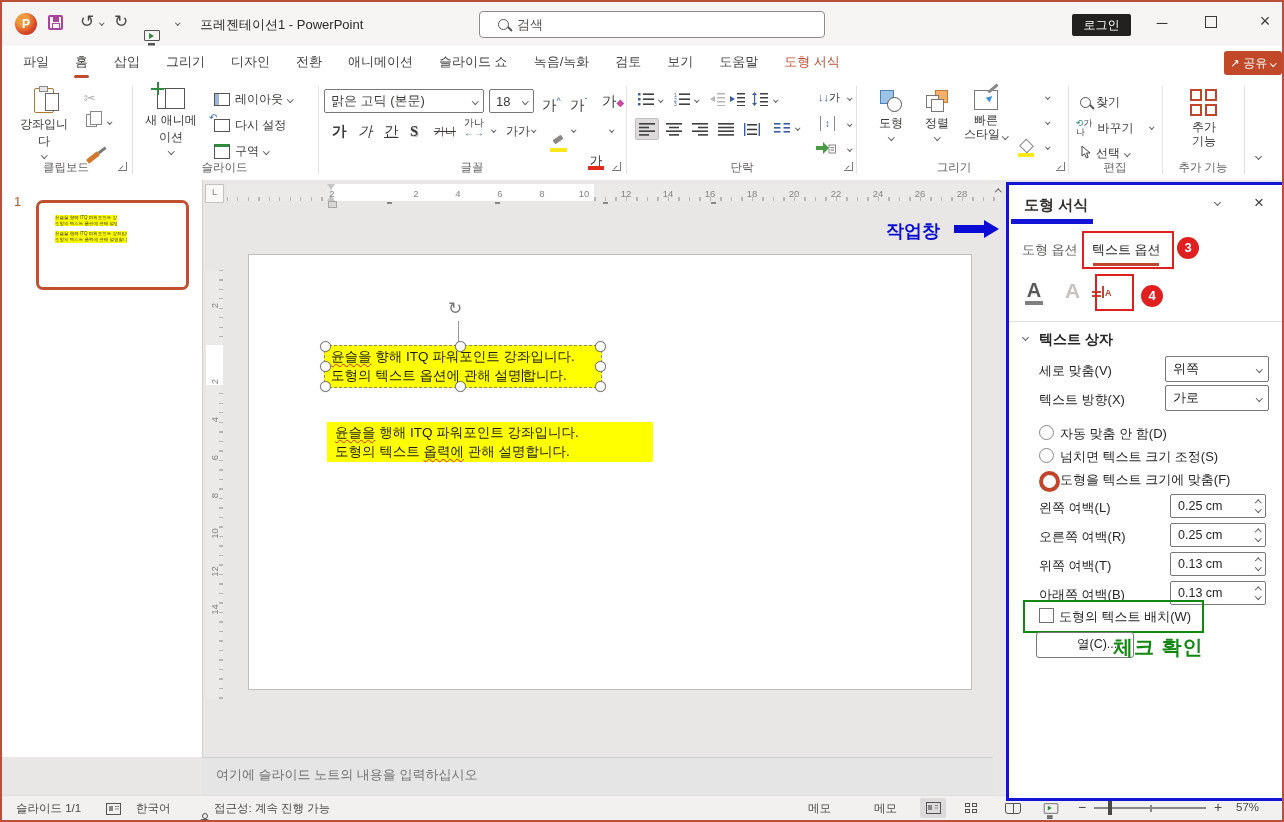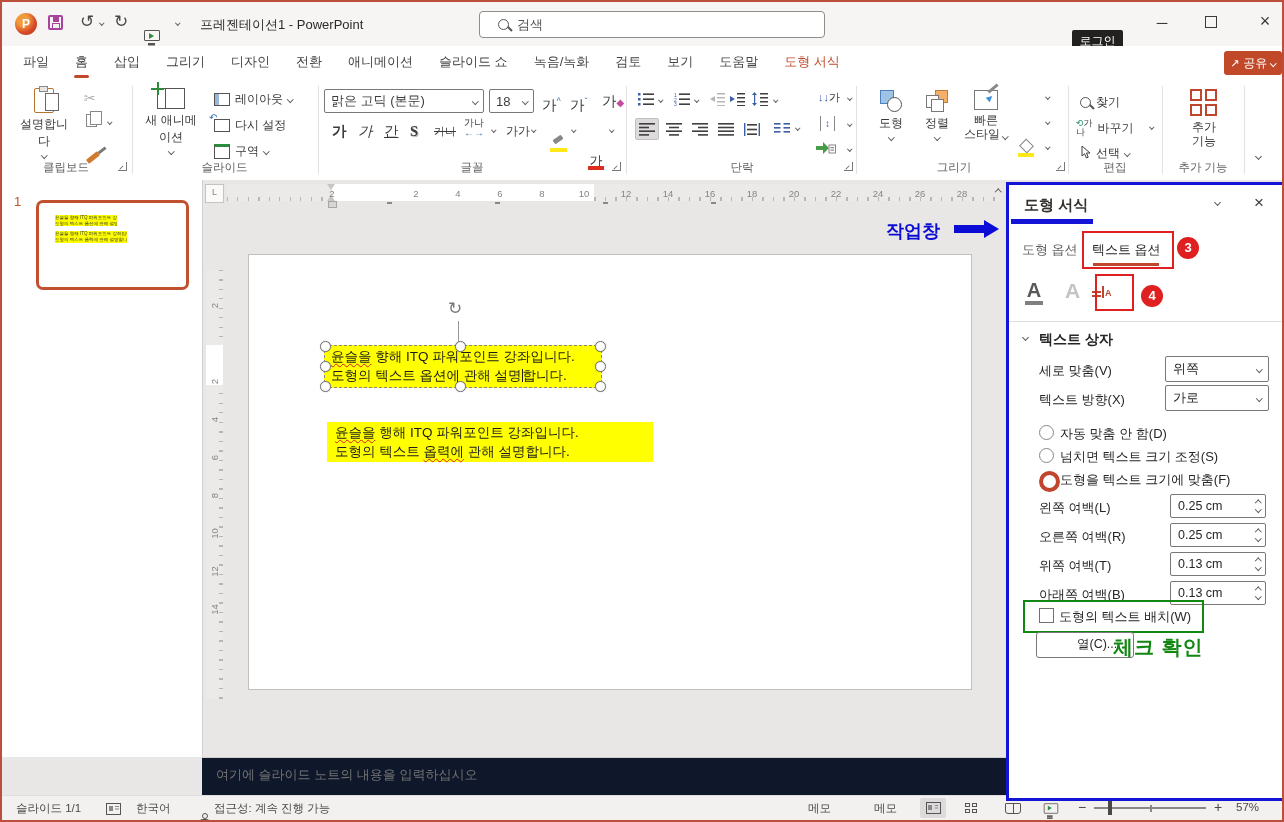--- a/index.html
+++ b/index.html
@@ -108,21 +108,21 @@
     font-size:9px;color:#868482;text-align:center;line-height:15px;}
   .hmarker{position:absolute;top:0;width:9px;height:17px;}
   .hmarker::before{content:"";position:absolute;left:0;top:0;border-left:4.5px solid transparent;border-right:4.5px solid transparent;border-top:6px solid #c8c6c4;}
   .hmarker::after{content:"";position:absolute;left:0;bottom:0;border-left:4.5px solid transparent;border-right:4.5px solid transparent;border-bottom:6px solid #c8c6c4;}
   .tabstop{position:absolute;top:200px;width:5px;height:2px;background:#8a8886;}
   .canvas{position:absolute;left:246px;top:252px;width:722px;height:434px;background:#fff;border:1px solid #c2c0be;}
   .tbox{position:absolute;background:#ffff00;font-size:13.5px;line-height:19px;color:#1c1c1c;font-weight:500;}
   .tbox .wavy{text-decoration:underline;text-decoration-style:wavy;text-decoration-color:#e02020;text-decoration-thickness:1px;text-underline-offset:2px;}
   .handle{position:absolute;width:9px;height:9px;background:#fff;border:1.4px solid #767472;border-radius:50%;box-shadow:0 0 1px rgba(0,0,0,.35);}
   .caret{display:inline-block;width:1px;height:13px;background:#222;vertical-align:-2px;}
-  .notesbar{position:absolute;left:200px;top:755px;width:791px;height:41px;background:#0f172a;border-top:1px solid #d2d0ce;padding-left:19px;}
+  .notesbar{position:absolute;left:200px;top:755px;width:791px;height:41px;background:#e5e5e5;border-top:1px solid #d2d0ce;}
   .notesbar .ph{position:absolute;left:14px;top:8px;font-size:13px;color:#737373;}
   
   .pane{position:absolute;left:1004px;top:180px;width:278px;height:613px;background:#fff;border:3px solid #1414d6;z-index:5;}
   .pane .inner{position:absolute;left:0;top:0;right:0;bottom:0;}
   .ptitle{position:absolute;left:15px;top:11px;font-size:15px;font-weight:600;color:#33302e;}
   .blueline{position:absolute;left:2px;top:34px;width:82px;height:5px;background:#1414d6;}
   .ptab{position:absolute;font-size:13px;color:#605e5c;}
   .ptab.active{color:#262626;}
   .ptab-underline{position:absolute;left:84px;top:78px;width:66px;height:3px;background:#c0452c;}
   .redbox{position:absolute;border:2px solid #e02020;}
@@ -179,21 +179,21 @@
     <div class="abs qatglyph" style="left:78px;top:10px;">↺</div>
     <span class="abs chv s" style="left:98px;top:19px;"></span>
     <div class="abs qatglyph" style="left:112px;top:10px;">↻</div>
     <div class="abs monitor" style="left:142px;top:13px;"></div>
     <span class="abs chv s" style="left:174px;top:19px;"></span>
     <div class="abs txt" style="left:198px;top:14px;font-size:13px;color:#2b2a29;">프레젠테이션1 - PowerPoint</div>
     <div class="abs searchbox" style="left:477px;top:9px;width:346px;height:27px;">
       <span class="mag"></span>
       <span style="font-size:13px;color:#565452;">검색</span>
     </div>
-    <div class="abs loginbtn" style="left:1070px;top:28px;width:51px;height:22px;">로그인</div>
+    <div class="abs loginbtn" style="left:1070px;top:12px;width:59px;height:22px;">로그인</div>
     <div class="abs" style="left:1150px;top:12px;width:20px;font-size:15px;color:#3b3a39;text-align:center;">─</div>
     <div class="abs" style="left:1203px;top:14px;width:12px;height:12px;border:1.4px solid #3b3a39;"></div>
     <div class="abs" style="left:1253px;top:9px;width:20px;font-size:18px;color:#3b3a39;text-align:center;">×</div>
   </div>
 
   <div class="menubar">
       <div class="mtab">파일</div>
       <div class="mtab active">홈</div>
       <div class="mtab">삽입</div>
       <div class="mtab">그리기</div>
@@ -217,21 +217,21 @@
     <div class="gsep" style="left:130px;"></div>
       <div class="gsep" style="left:316px;"></div>
     <div class="gsep" style="left:624px;"></div>
       <div class="gsep" style="left:854px;"></div>
     <div class="gsep" style="left:1066px;"></div>
       <div class="gsep" style="left:1160px;"></div>
     <div class="gsep" style="left:1242px;"></div>
 
     <div class="bigbtn" style="left:16px;top:8px;width:52px;">
       <span class="clipicon"></span>
-      <span>설명합니다</span>
+      <span>강좌입니다</span>
       <span class="chv s"></span>
     </div>
     <div class="abs" style="left:82px;top:10px;font-size:14px;color:#b0aeac;">✂</div>
     <div class="abs copyic" style="left:84px;top:34px;"></div>
     <span class="abs chv s" style="left:106px;top:40px;"></span>
     <div class="abs brushic" style="left:84px;top:62px;"></div>
     <div class="glabel" style="left:14px;width:100px;">클립보드</div>
     <div class="launcher" style="left:116px;"></div>
 
     <div class="bigbtn" style="left:138px;top:8px;width:62px;">

